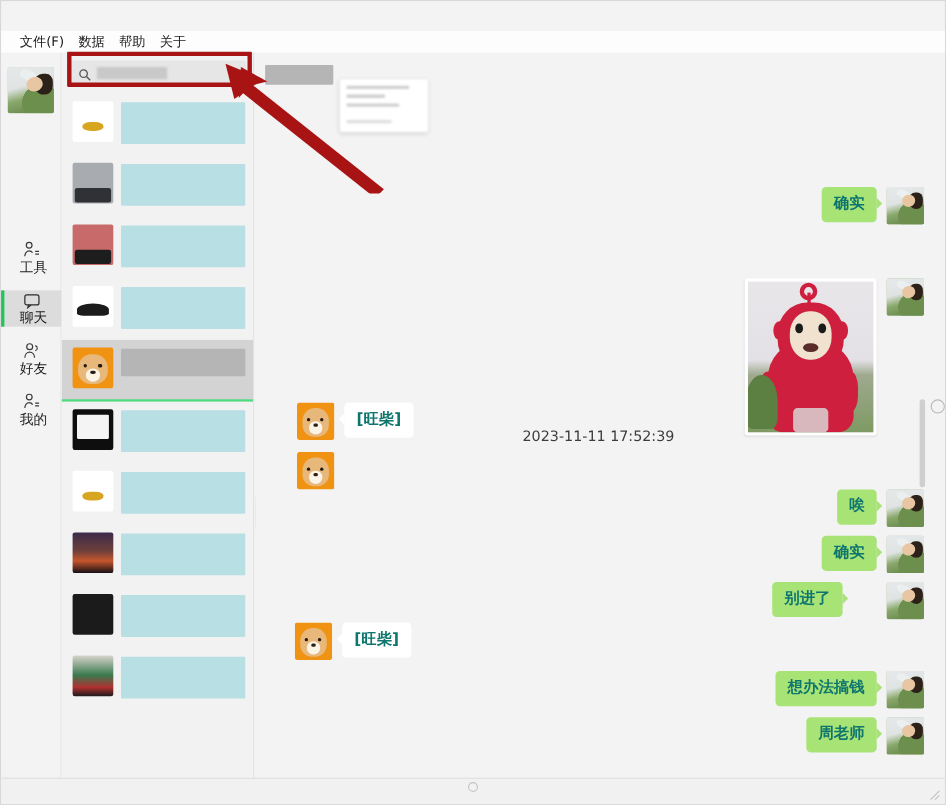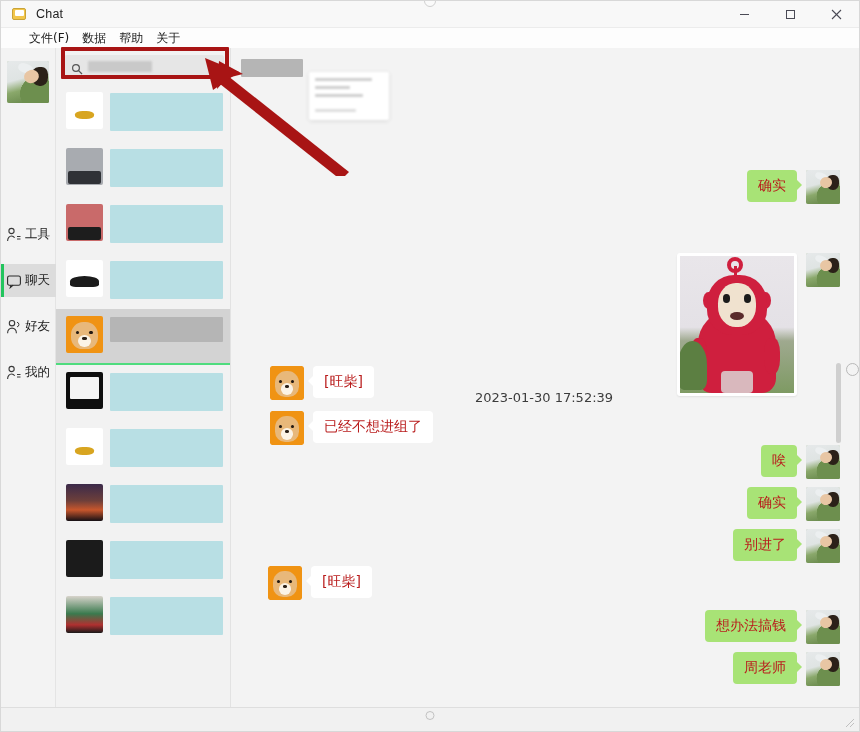--- a/index.html
+++ b/index.html
@@ -50,21 +50,21 @@
     font-size: 13px; color: #4a4a55;
   }
   .wc svg { display: block; }
 
   
   .menubar {
     position: absolute; top: 27px; left: 0;
     width: 858px; height: 20px;
     background: #fdfdfd;
     display: flex; align-items: center;
-    padding-left: 23px;
+    padding-left: 12px;
   }
   .menu-item {
     font-size: 12px; color: #1b1b1b;
     padding: 1px 5px; margin-right: 3px;
     white-space: nowrap;
     font-family: "DejaVu Sans", sans-serif;
   }
   .menu-notice {
     font-size: 12px; color: #1b1b1b;
     padding: 1px 5px; margin-left: 4px;
@@ -109,20 +109,21 @@
     transform: rotate(20deg);
   }
   .rail-nav { position: absolute; left: 0; top: 170px; width: 55px; }
   .rail-item {
     position: relative;
     height: 33px;
     display: flex; align-items: center;
     padding-left: 4px;
     margin-bottom: 13px;
     color: #2b2b2b;
+    flex-direction: column;
   }
   .rail-item.active { background: #dcdcdc; }
   .rail-item.active::before {
     content: ""; position: absolute; left: 0; top: 0;
     width: 3px; height: 100%; background: #22c45d;
   }
   .rail-ico {
     width: 17px; height: 17px; flex: 0 0 17px;
     margin-right: 3px;
     display: flex; align-items: center; justify-content: center;
@@ -271,24 +272,25 @@
     display: flex; align-items: flex-start;
   }
   .msg.right { flex-direction: row-reverse; }
   .bubble {
     position: relative;
     max-width: 300px;
     background: #fff;
     border-radius: 4px;
     padding: 7px 11px;
     font-size: 14px;
-    color: #b91c1c;
+    color: #0f766e;
     line-height: 1.25;
     font-family: "DejaVu Sans", sans-serif;
     box-shadow: 0 0 0 0 rgba(0,0,0,0);
+    font-weight: bold;
   }
   .msg.left .bubble { margin-left: 9px; }
   .msg.right .bubble { margin-right: 9px; background: #a8e376; }
   .bubble::after {
     content: ""; position: absolute; top: 10px;
     border: 5px solid transparent;
   }
   .msg.left .bubble::after { left: -10px; border-right-color: #fff; }
   .msg.right .bubble::after { right: -10px; border-left-color: #a8e376; }
   .m-avatar {
@@ -437,45 +439,20 @@
     width: 12px; height: 12px;
     border: 1px solid #d0d0d0; border-radius: 50%;
     background: #fafafa;
   }
 </style>
 </head>
 <body>
 
 <div id="app">
 
-  <div class="titlebar">
-    <div class="tb-appicon">
-      <div class="sq"></div>
-        <div class="bub"></div>
-    </div>
-    <div class="tb-title">Chat</div>
-    <div class="tb-spacer"></div>
-    <div class="wc">
-      <svg width="11" height="11" viewBox="0 0 11 11">
-          <line x1="1" y1="5.5" x2="10" y2="5.5" stroke="#4a4a55" stroke-width="1"></line>
-        </svg>
-    </div>
-    <div class="wc">
-      <svg width="11" height="11" viewBox="0 0 11 11">
-          <rect x="1.5" y="1.5" width="8" height="8" fill="none" stroke="#4a4a55" stroke-width="1"></rect>
-        </svg>
-    </div>
-    <div class="wc wc-close">
-      <svg width="11" height="11" viewBox="0 0 11 11">
-          <line x1="1" y1="1" x2="10" y2="10" stroke="currentColor" stroke-width="1.1"></line>
-          <line x1="10" y1="1" x2="1" y2="10" stroke="currentColor" stroke-width="1.1"></line>
-        </svg>
-    </div>
-    <div class="tb-handle"></div>
-  </div>
 
   <div class="menubar">
     <div class="menu-item">文件(F)</div>
     <div class="menu-item">数据</div>
     <div class="menu-item">帮助</div>
     <div class="menu-item">关于</div>
   </div>
 
   <div class="rail">
     <div class="rail-avatar">
@@ -691,21 +668,21 @@
               <div class="ear r"></div>
               <div class="head"></div>
             <div class="face"></div>
               <div class="eye l"></div>
               <div class="eye r"></div>
               <div class="mouth"></div>
           </div>
         </div>
       </div>
 
-      <div class="timestamp" style="top:342px; left:243px;">2023-01-30 17:52:39</div>
+      <div class="timestamp" style="top:342px; left:243px;">2023-11-11 17:52:39</div>
 
       <div class="msg left" style="top:318px; left:38px;">
         <div class="m-avatar">
           <div class="crow-av av-doge" style="width:100%;height:100%;margin:0;">
             <div class="dz-head"></div>
               <div class="dz-eye l"></div>
               <div class="dz-eye r"></div>
             <div class="dz-snout"></div>
               <div class="dz-nose"></div>
           </div>
@@ -716,21 +693,20 @@
       <div class="msg left" style="top:363px; left:38px;">
         <div class="m-avatar">
           <div class="crow-av av-doge" style="width:100%;height:100%;margin:0;">
             <div class="dz-head"></div>
               <div class="dz-eye l"></div>
               <div class="dz-eye r"></div>
             <div class="dz-snout"></div>
               <div class="dz-nose"></div>
           </div>
         </div>
-        <div class="bubble">已经不想进组了</div>
       </div>
 
       <div class="msg right" style="top:397px; right:19px;">
         <div class="m-avatar grass">
           <div class="grass-av">
               <div class="arm"></div>
               <div class="hair"></div>
               <div class="face"></div>
             </div>
         </div>
@@ -741,21 +717,21 @@
         <div class="m-avatar grass">
           <div class="grass-av">
               <div class="arm"></div>
               <div class="hair"></div>
               <div class="face"></div>
             </div>
         </div>
         <div class="bubble">确实</div>
       </div>
 
-      <div class="msg right" style="top:481px; right:19px;">
+      <div class="msg right" style="top:481px; right:19px;gap:31px;">
         <div class="m-avatar grass">
           <div class="grass-av">
               <div class="arm"></div>
               <div class="hair"></div>
               <div class="face"></div>
             </div>
         </div>
         <div class="bubble">别进了</div>
       </div>
 

